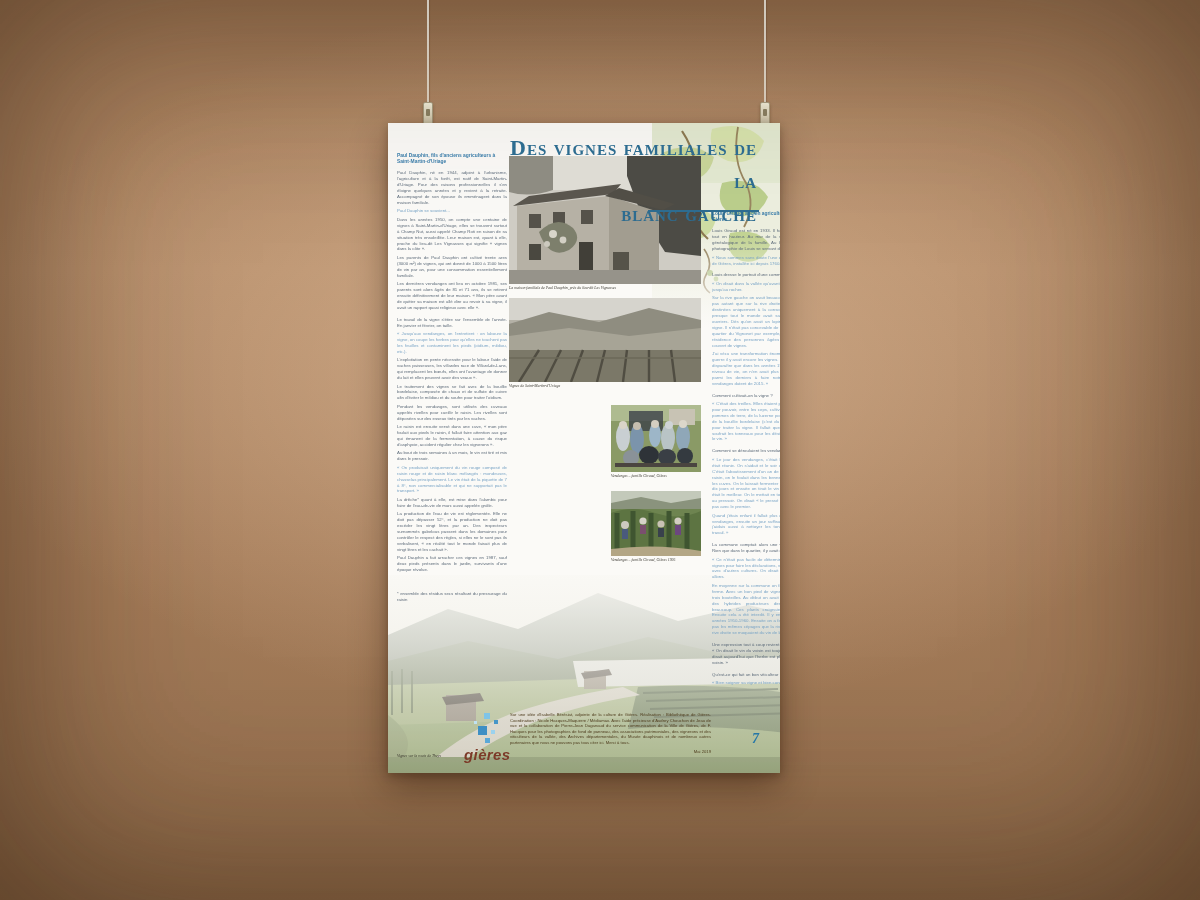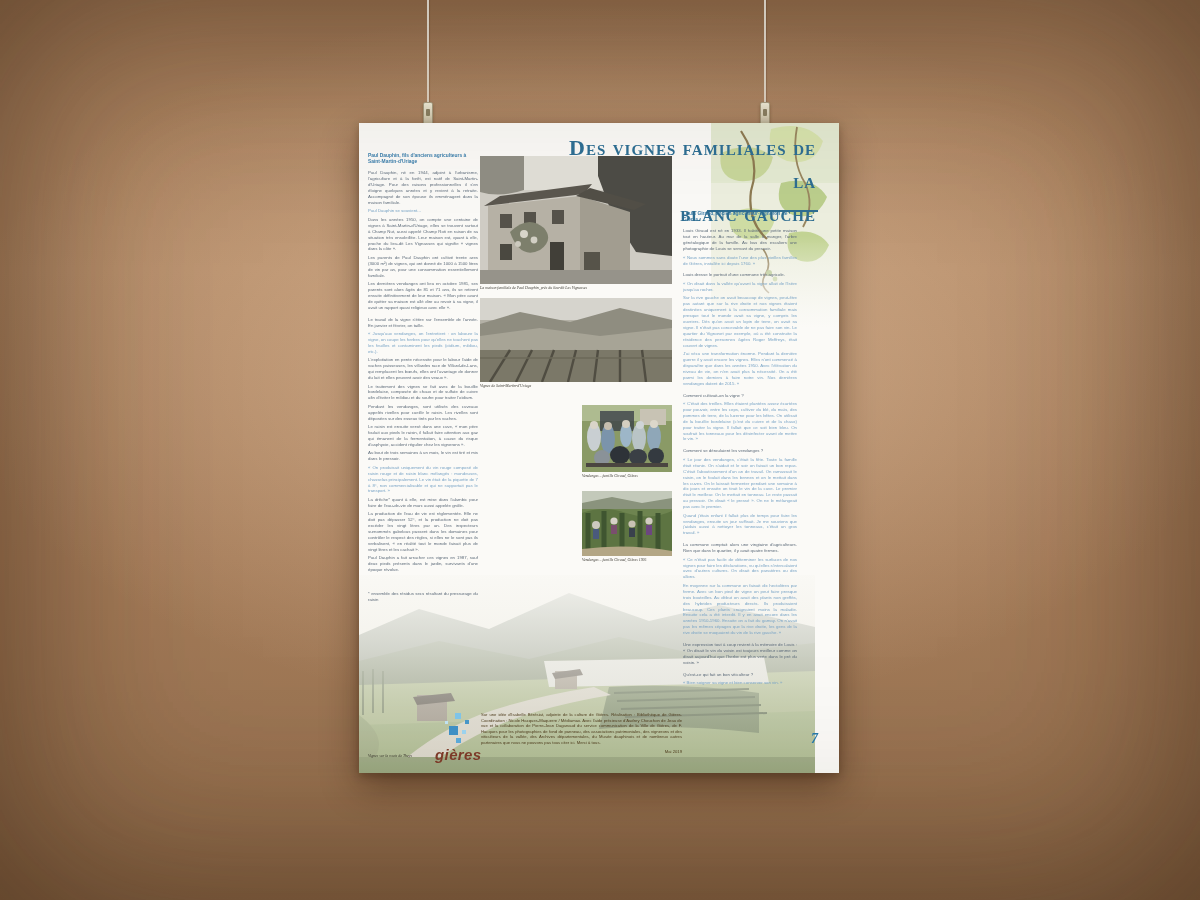--- a/index.html
+++ b/index.html
@@ -16,21 +16,21 @@
   .hanger{position:absolute;top:0;}
   .string{position:absolute;top:0;width:2px;height:122px;left:4px;
     background:linear-gradient(180deg,rgba(246,243,234,0.95),rgba(230,224,210,0.8));
     box-shadow:1px 0 1px rgba(80,50,30,0.25);}
   .clip{position:absolute;top:102px;left:0;width:10px;height:27px;border-radius:2px;
     background:linear-gradient(180deg,#f2eeda,#ddd6bc 55%,#c9c1a6);
     border:1px solid #a99f82;box-shadow:0 2px 3px rgba(60,35,15,0.35);}
   .clip .slot{position:absolute;left:2px;top:6px;width:4px;height:7px;background:#8d8465;border-radius:1px;}
 
   
-  .poster{position:absolute;left:359px;top:123px;width:480px;height:650px;background:#fbfaf7;
+  .poster{position:absolute;left:388px;top:123px;width:392px;height:650px;background:#fbfaf7;
     box-shadow:0 14px 34px rgba(45,22,8,0.45),0 3px 8px rgba(45,22,8,0.3);overflow:hidden;padding-left:8px;}
 
   .vine-corner{position:absolute;right:0;top:0;width:128px;height:205px;z-index:0;}
   .vine-fade{position:absolute;right:0;top:0;width:128px;height:205px;z-index:0;
     background:linear-gradient(180deg,rgba(251,250,247,0) 55%,rgba(251,250,247,0.85) 92%,#fbfaf7 100%);}
 
   .title{position:absolute;right:23px;top:8px;width:262px;z-index:3;text-align:right;
     font-family:"Liberation Serif",serif;font-weight:bold;font-variant:small-caps;
     font-size:22px;line-height:33px;color:#2d6c90;letter-spacing:1px;margin:0;}
   .title-rule{position:absolute;right:21px;top:87px;width:111px;height:2px;background:#2d6c90;z-index:3;}

